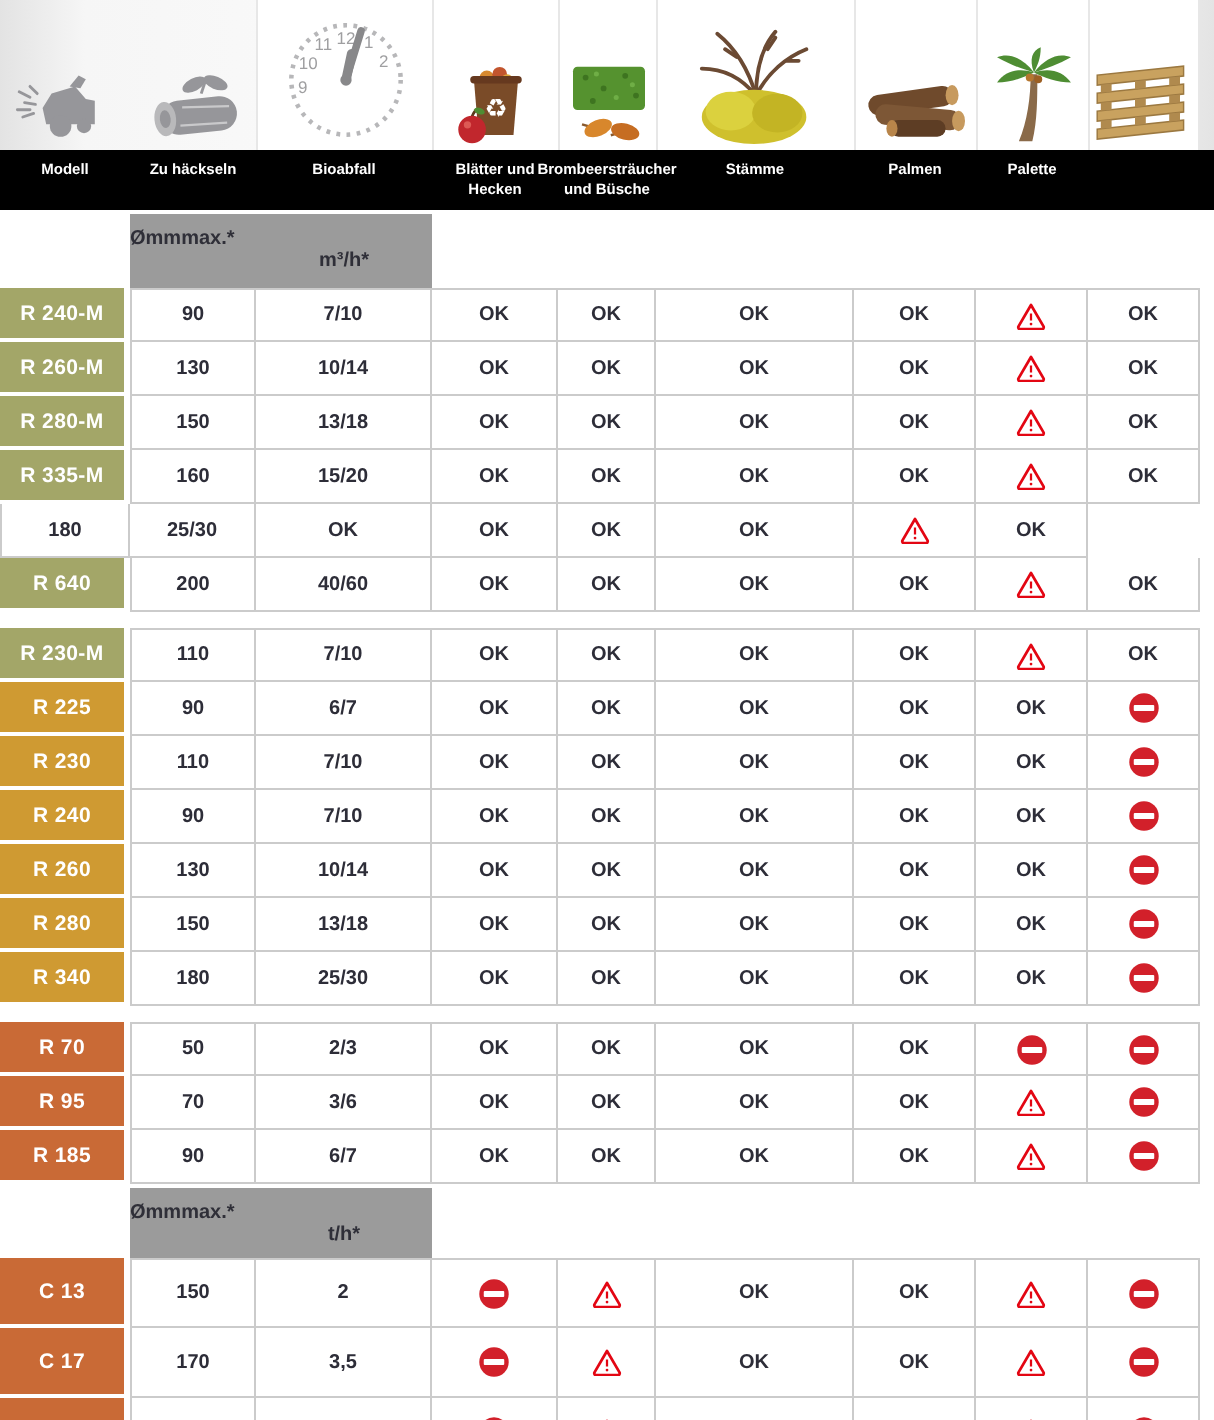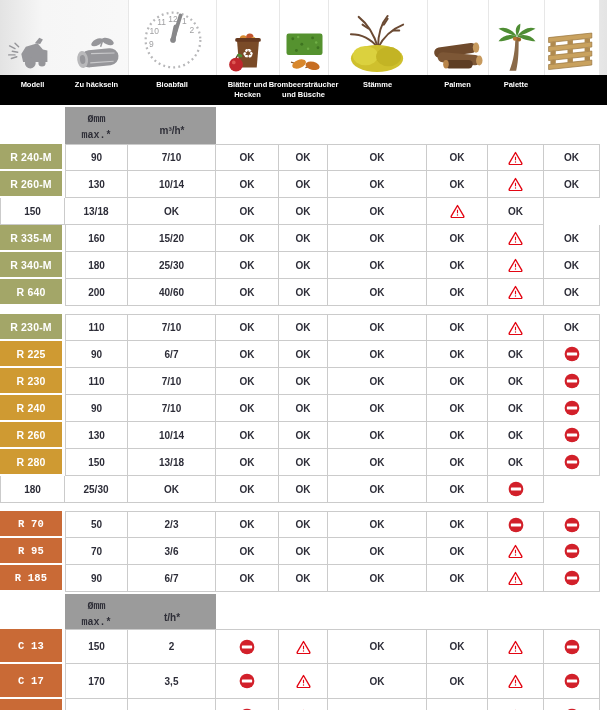--- a/index.html
+++ b/index.html
@@ -29,42 +29,42 @@
   }
 
   
   .subrow{margin-top:2px;}
   .h37{height:37px;}
   .h35{height:35px;}
   .sub-box{
     grid-column:2/4;background:var(--subheader-grey);height:100%;box-sizing:border-box;
     display:flex;font-size:10px;font-weight:bold;color:#2f2f38;
   }
-  .sub-left{width:63px;display:flex;flex-direction:column;align-items:center;padding-top:5px;line-height:1.55;font-family:Liberation Mono, monospace;}
+  .sub-left{width:63px;display:flex;padding-top:5px;line-height:1.55;}
   .sub-right{flex:1;display:flex;justify-content:center;padding-top:18px;}
   .partial .sub-box{height:6px;}
   .partial{height:6px;margin-top:2px;}
 
   
   .data-row{height:27px;}
   .data-row.short{height:35px;}
   .cell{box-sizing:border-box;display:flex;align-items:center;justify-content:center;}
   .data{
     background:#fff;border-right:1px solid var(--border-grey);border-bottom:1px solid var(--border-grey);
     font-size:10px;font-weight:bold;color:var(--ok-text);
   }
   .first-data{border-left:1px solid var(--border-grey);}
   .data-row.first .data{border-top:1px solid var(--border-grey);}
   .model{
     color:#fff;font-weight:bold;font-size:10.5px;letter-spacing:.2px;
     border-right:3px solid #fff;border-bottom:2px solid #fff;
   }
   .c-green{background:var(--model-green);}
   .c-gold{background:var(--model-gold);}
-  .c-orange{background:var(--model-orange);font-family:Liberation Mono, monospace;}
+  .c-orange{background:var(--model-orange);}
   .group-gap{height:8px;}
   .ok{font-weight:bold;}
   svg{display:block;}
 </style>
 </head>
 <body>
 
 <div id="page">
 
   <div id="icons-row" class="grid">
@@ -288,20 +288,21 @@
             <path d="M12 2.2 L22 19.3 A1.5 1.5 0 0 1 20.7 21.5 H3.3 A1.5 1.5 0 0 1 2 19.3 Z" fill="#fff" stroke="#e30613" stroke-width="2.2" stroke-linejoin="round"></path>
             <rect x="11.1" y="9" width="1.8" height="5.6" fill="#e30613"></rect>
             <circle cx="12" cy="17.4" r="1.1" fill="#e30613"></circle>
           </svg>
         </div>
         <div class="cell data">
           <span class="ok">OK</span>
         </div>
       </div>
       <div class="grid data-row">
+        <div class="cell model c-green">R 280-M</div>
         <div class="cell data first-data">150</div>
         <div class="cell data">13/18</div>
         <div class="cell data">
           <span class="ok">OK</span>
         </div>
         <div class="cell data">
           <span class="ok">OK</span>
         </div>
         <div class="cell data">
           <span class="ok">OK</span>
@@ -341,21 +342,20 @@
             <path d="M12 2.2 L22 19.3 A1.5 1.5 0 0 1 20.7 21.5 H3.3 A1.5 1.5 0 0 1 2 19.3 Z" fill="#fff" stroke="#e30613" stroke-width="2.2" stroke-linejoin="round"></path>
             <rect x="11.1" y="9" width="1.8" height="5.6" fill="#e30613"></rect>
             <circle cx="12" cy="17.4" r="1.1" fill="#e30613"></circle>
           </svg>
         </div>
         <div class="cell data">
           <span class="ok">OK</span>
         </div>
       </div>
       <div class="grid data-row">
-        <div class="cell model c-green">R 340-M</div>
         <div class="cell data first-data">180</div>
         <div class="cell data">25/30</div>
         <div class="cell data">
           <span class="ok">OK</span>
         </div>
         <div class="cell data">
           <span class="ok">OK</span>
         </div>
         <div class="cell data">
           <span class="ok">OK</span>
@@ -553,20 +553,21 @@
           <span class="ok">OK</span>
         </div>
         <div class="cell data">
           <svg viewBox="0 0 20 20" width="16" height="16">
             <circle cx="10" cy="10" r="9.2" fill="#d2202a"></circle>
             <rect x="3.6" y="8.2" width="12.8" height="3.6" rx="0.6" fill="#fff"></rect>
           </svg>
         </div>
       </div>
       <div class="grid data-row">
+        <div class="cell model c-gold">R 340</div>
         <div class="cell data first-data">180</div>
         <div class="cell data">25/30</div>
         <div class="cell data">
           <span class="ok">OK</span>
         </div>
         <div class="cell data">
           <span class="ok">OK</span>
         </div>
         <div class="cell data">
           <span class="ok">OK</span>

